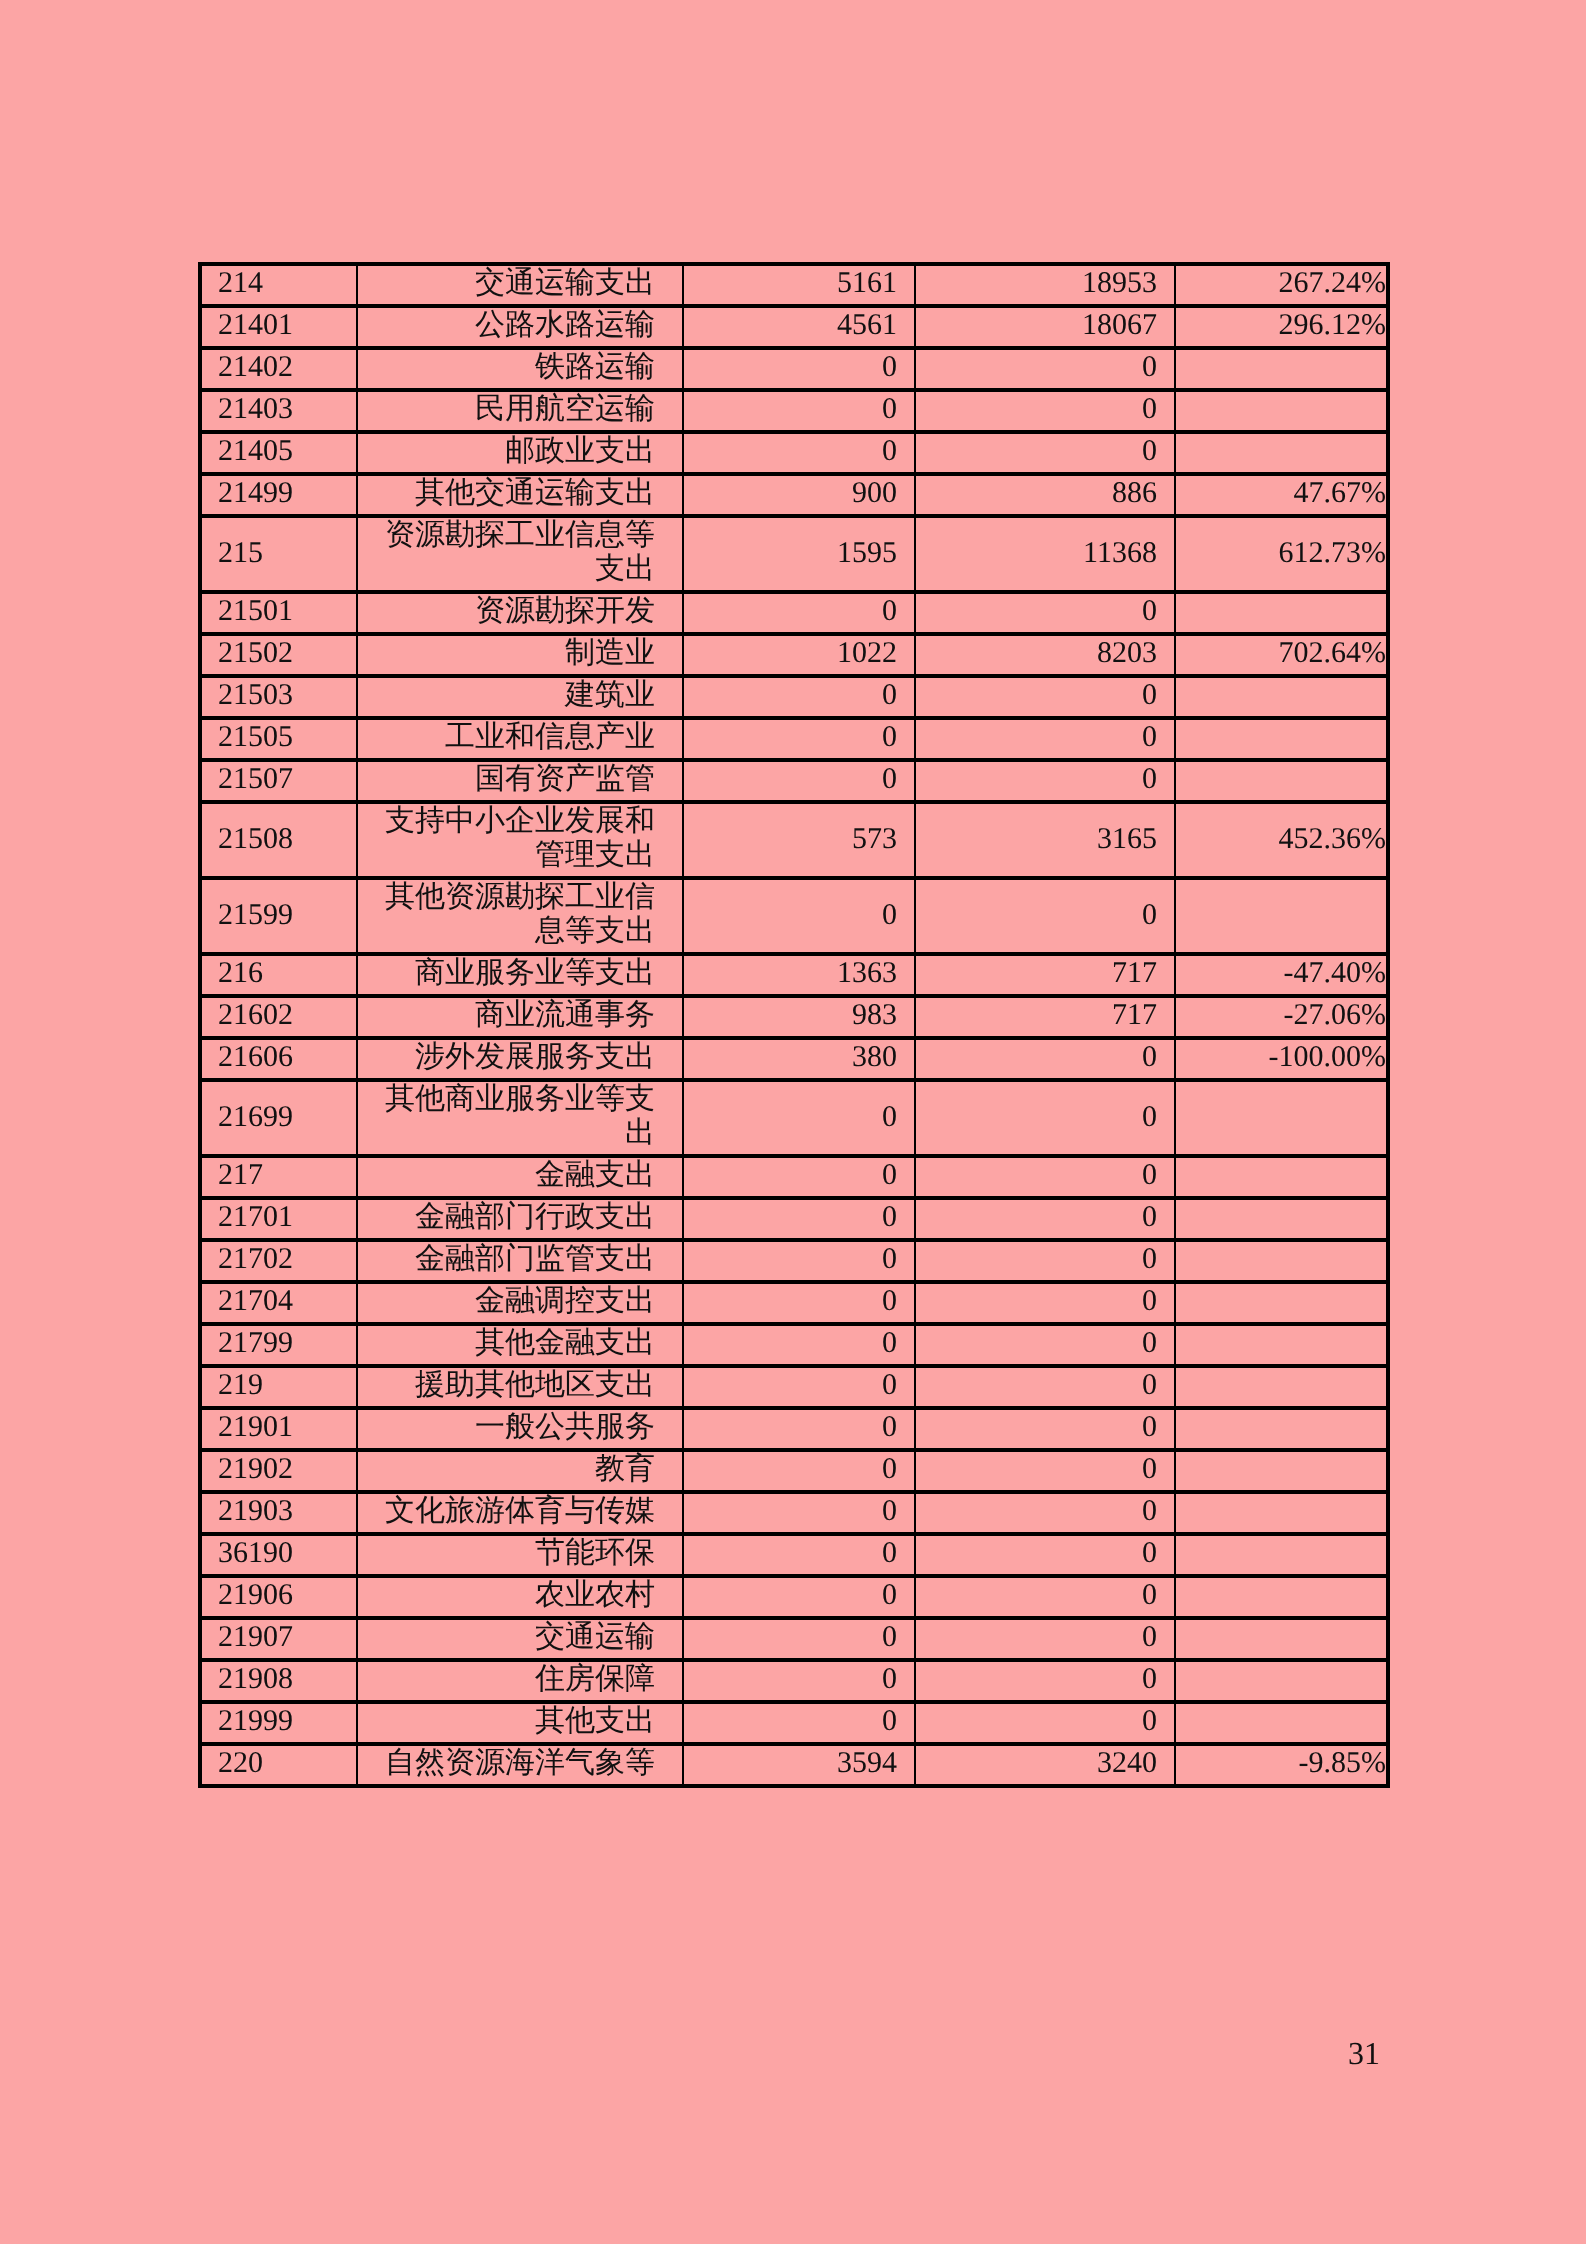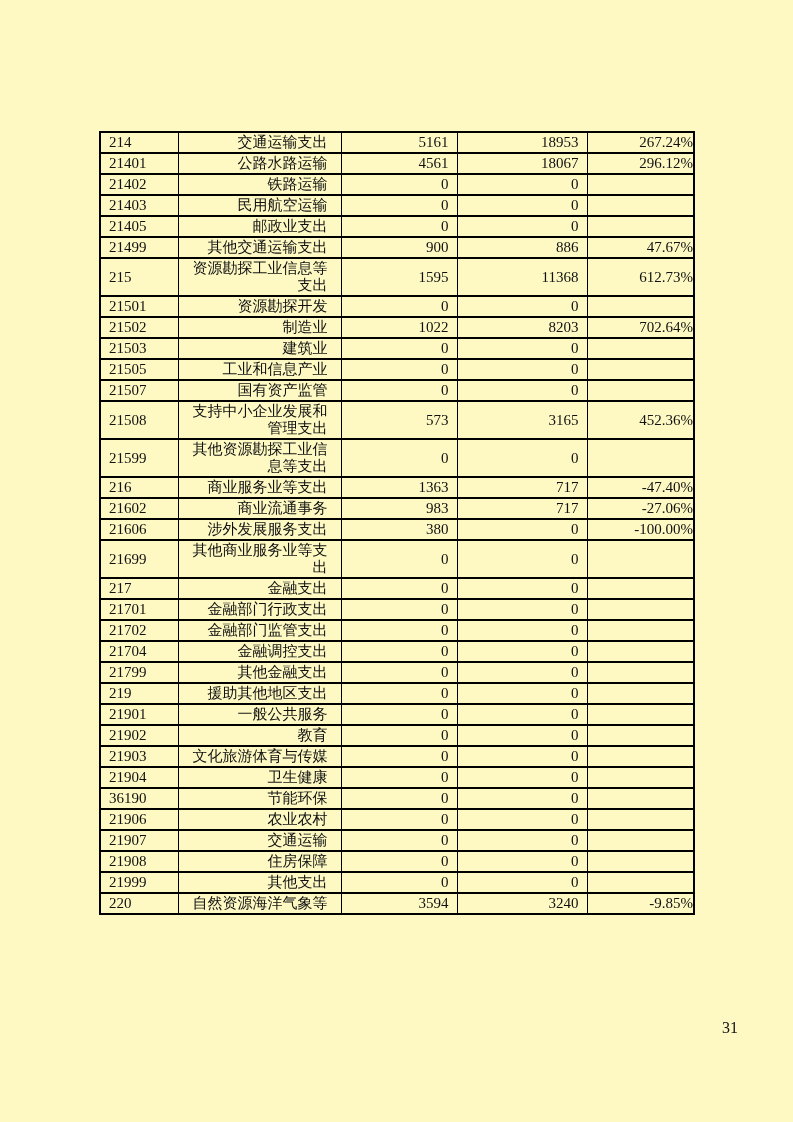--- a/index.html
+++ b/index.html
@@ -6,21 +6,21 @@
     margin: 0;
     padding: 0;
     background: #ffffff;
     font-family: "Liberation Serif", "DejaVu Serif", serif;
     color: #111111;
   }
   .page {
     position: relative;
     width: 793px;
     height: 1122px;
-    background: #fef9c3;
+    background: #fca5a5;
     overflow: hidden;
   }
   table.budget {
     position: absolute;
     left: 99px;
     top: 131px;
     width: 594px;
     border-collapse: collapse;
     table-layout: fixed;
     border: 2px solid #000;
@@ -40,21 +40,20 @@
   td.c-code { padding-left: 8px; text-align: left; }
   td.c-name { padding-left: 9px; padding-right: 13px; text-align: right; word-break: break-all; }
   td.c-num  { padding-right: 8px; text-align: right; }
   td.c-pct  { padding-right: 0; text-align: right; }
   .page-number {
     position: absolute;
     left: 674px;
     top: 1019px;
     font-size: 16px;
     color: #111111;
-    margin-left: 48px;
   }
 </style>
 </head>
 <body>
 
 <div class="page">
 
   <table class="budget">
     <colgroup>
       <col style="width:78px">
@@ -274,27 +273,20 @@
   </tr>
 
   <tr>
     <td class="c-code">21903</td>
     <td class="c-name">文化旅游体育与传媒</td>
     <td class="c-num">0</td>
     <td class="c-num">0</td>
     <td class="c-pct"></td>
   </tr>
 
-  <tr>
-    <td class="c-code">21904</td>
-    <td class="c-name">卫生健康</td>
-    <td class="c-num">0</td>
-    <td class="c-num">0</td>
-    <td class="c-pct"></td>
-  </tr>
 
   <tr>
     <td class="c-code">36190</td>
     <td class="c-name">节能环保</td>
     <td class="c-num">0</td>
     <td class="c-num">0</td>
     <td class="c-pct"></td>
   </tr>
 
   <tr>

